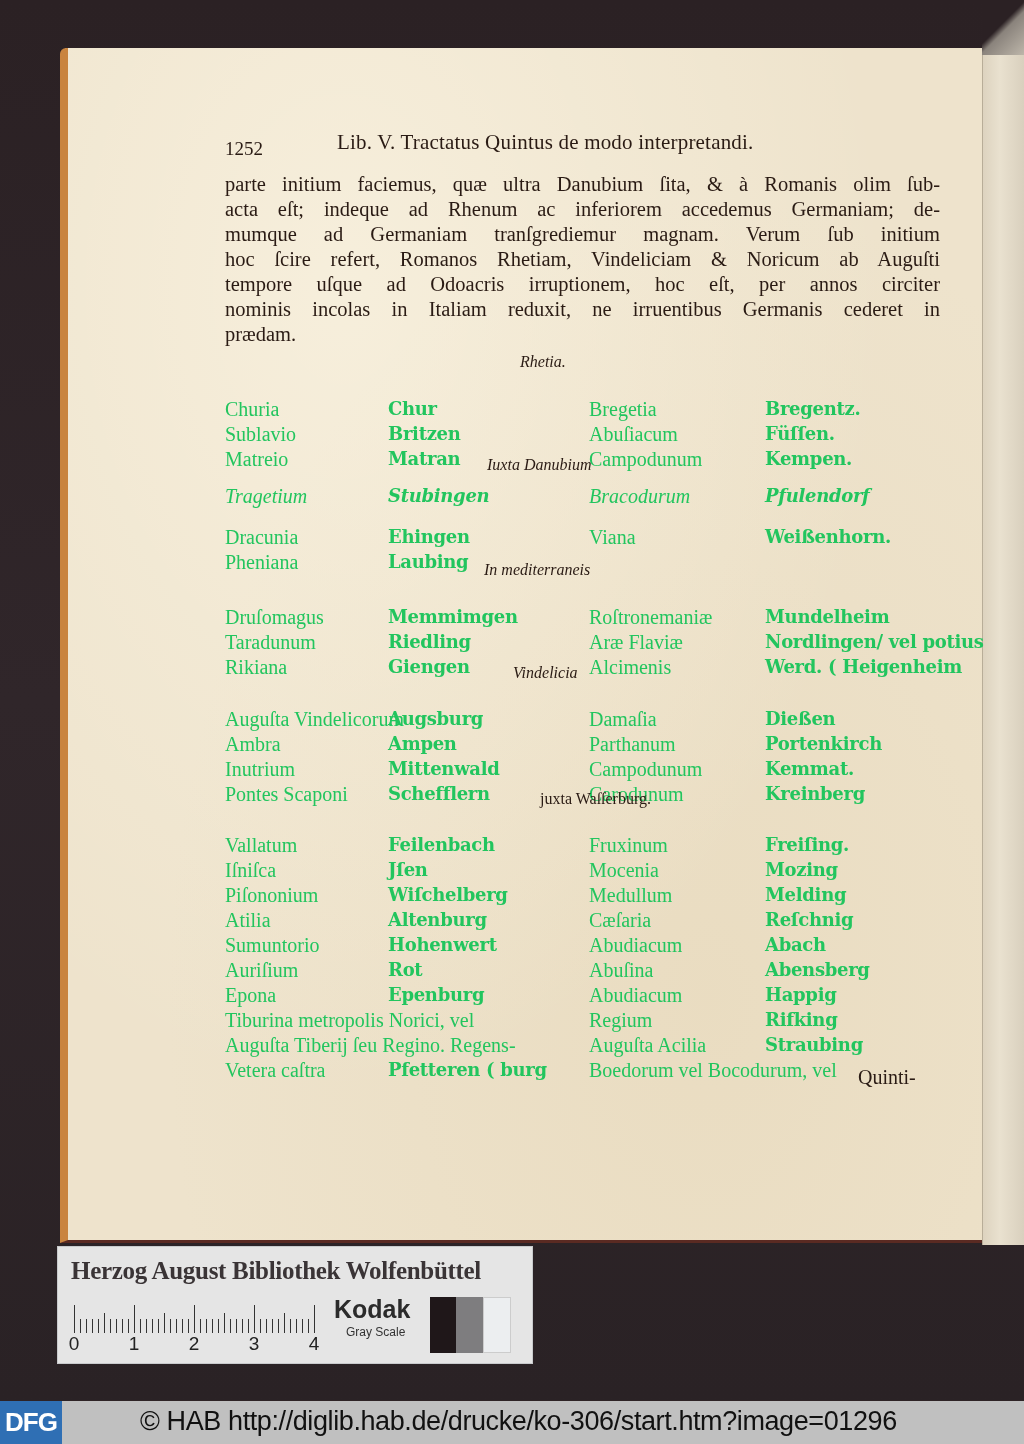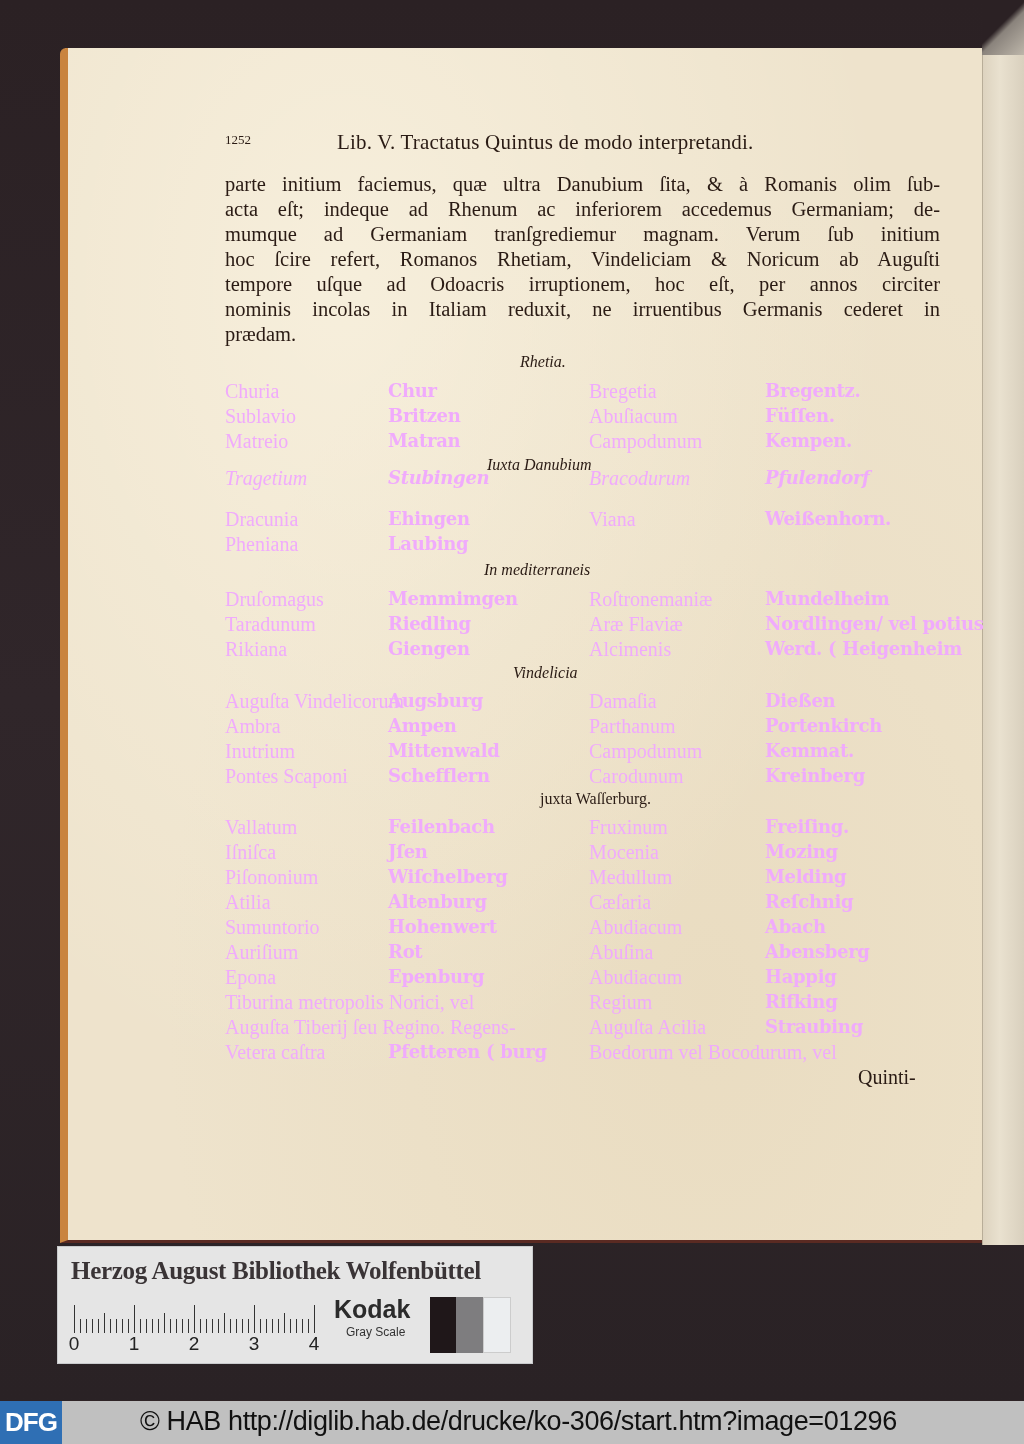--- a/index.html
+++ b/index.html
@@ -29,33 +29,33 @@
     border-left:1px solid #b8ad98;
   }
   .page-fold {
     position:absolute; left:982px; top:0; width:42px; height:55px;
     background:linear-gradient(135deg,#2b2124 45%,#8a837c 55%,#bdb6aa 100%);
   }
   .running-head {
     position:absolute; left:225px; top:130px; width:715px; height:30px;
     font-size:21px; color:#2a1b14;
   }
-  .running-head .folio { position:absolute; left:0; top:2px; font-size:13px; }
+  .running-head .folio { position:absolute; left:0; top:8px; font-size:19px; }
   .running-head .title { position:absolute; left:112px; top:0; letter-spacing:0.2px; }
   .para {
     position:absolute; left:225px; top:172px; width:715px;
     font-size:20.5px; line-height:25px; color:#2a1b14;
     text-align:justify;
   }
   .para .ln { display:block; white-space:nowrap; text-align:justify; text-align-last:justify; }
   .para .ln.last { text-align-last:left; }
   .heading {
     position:absolute; font-style:italic; font-size:16px; color:#2a1b14;
   }
-  .row { position:absolute; left:225px; width:715px; height:25px; font-size:20px; color:#f0abfc; white-space:nowrap; }
+  .row { position:absolute; left:225px; width:715px; height:25px; font-size:20px; color:#22c55e; white-space:nowrap;margin-top:18px; }
   .row span { position:absolute; top:0; }
   .gothic { font-family:"DejaVu Serif", serif; font-weight:bold; font-size:18px; letter-spacing:-0.3px; }
   .catch { position:absolute; left:858px; top:1066px; font-size:20px; color:#2a1b14; }
 
   .label-card {
     position:absolute; left:57px; top:1246px; width:474px; height:116px;
     background:#e5e5e5; border:1px solid #c8cacc;
   }
   .label-card .lib-name {
     position:absolute; left:13px; top:10px; font-size:25px; font-weight:bold;

